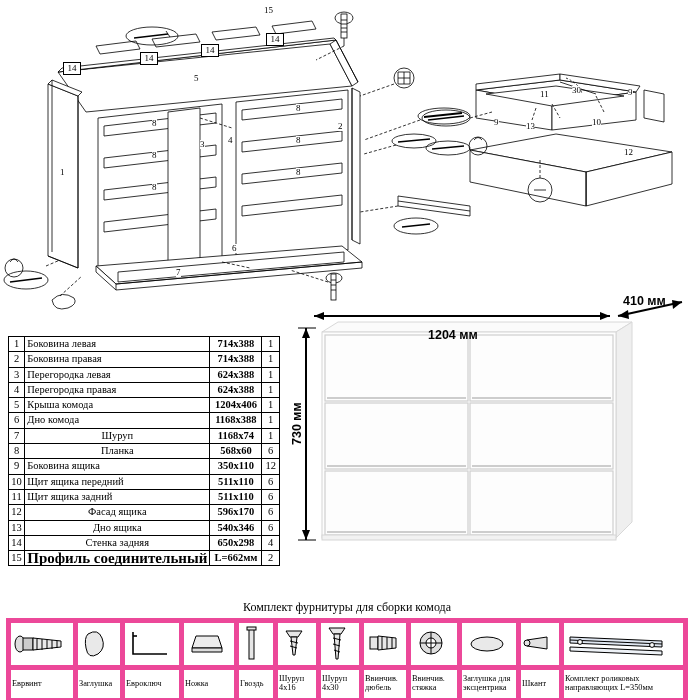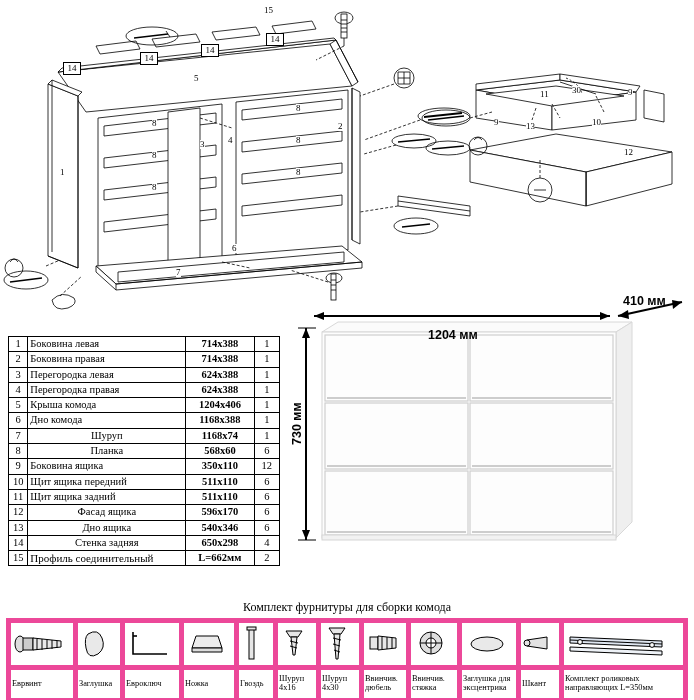--- a/index.html
+++ b/index.html
@@ -332,21 +332,21 @@
         <td class="qty">6</td>
       </tr>
     <tr>
         <td class="num">14</td>
         <td class="name c">Стенка задняя</td>
         <td class="dim">650х298</td>
         <td class="qty">4</td>
       </tr>
     <tr>
         <td class="num">15</td>
-        <td class="name" style="font-size:11px;">Профиль соединительный</td>
+        <td class="name" style="font-size:15px;font-weight:bold;">Профиль соединительный</td>
         <td class="dim">L=662мм</td>
         <td class="qty">2</td>
       </tr>
   </tbody>
 </table>
 
 <div class="abs" style="left:286px;top:286px;width:402px;height:306px;">
 <svg width="402" height="306" viewBox="0 0 402 306">
 
   <g stroke="#000" stroke-width="2" fill="none">

